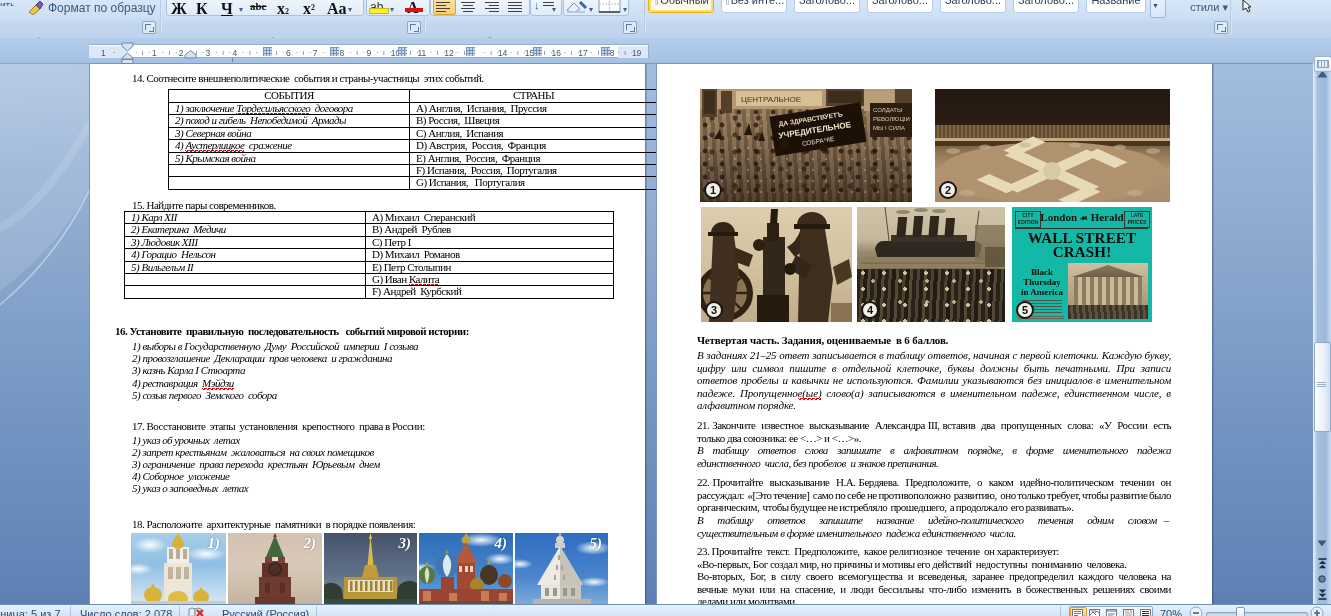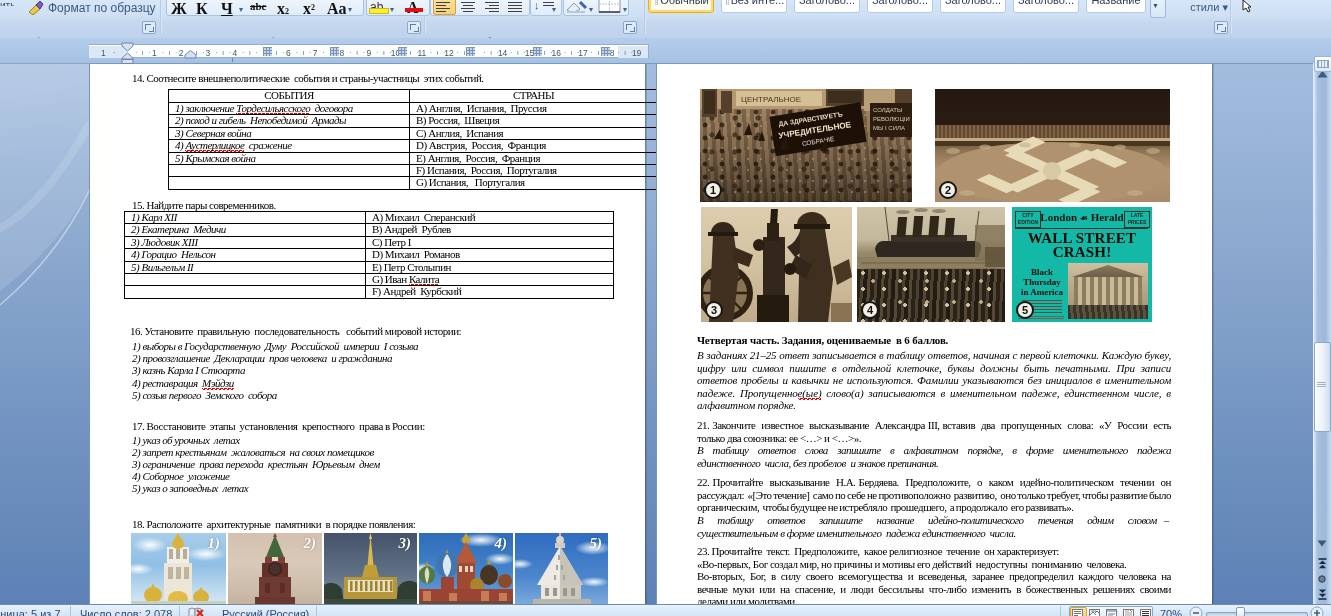--- a/index.html
+++ b/index.html
@@ -249,21 +249,21 @@
       <tr>
             <td></td>
             <td>G) Иван <span class="sq">Калита</span></td>
           </tr>
       <tr>
             <td></td>
             <td>F) Андрей&nbsp; Курбский</td>
           </tr>
     </tbody>
       </table>
-    <div class="ser abs" id="L16" style="left:40px;top:261px;">16. Установите&nbsp; правильную&nbsp; последовательность&nbsp;&nbsp; событий мировой истории:</div>
+    <div class="ser abs" id="L16" style="left:25px;top:261px;font-weight:bold;">16. Установите&nbsp; правильную&nbsp; последовательность&nbsp;&nbsp; событий мировой истории:</div>
     <div class="ser it abs" style="left:42px;top:276px;line-height:12.2px;">
       1) выборы в Государственную&nbsp; Думу&nbsp; Российской&nbsp; империи&nbsp; I созыва<br>
       2) провозглашение&nbsp; Декларации&nbsp; прав человека&nbsp; и гражданина<br>
       3) казнь Карла I Стюарта<br>
       4) реставрация&nbsp; <span class="sq">Мэйдзи</span><br>
       5) созыв первого&nbsp; Земского&nbsp; собора</div>
     <div class="ser abs" id="L17" style="left:42px;top:356px;">17. Восстановите&nbsp; этапы&nbsp; установления&nbsp; крепостного&nbsp; права в России:</div>
     <div class="ser it abs" style="left:42px;top:370px;line-height:12.1px;">
       1) указ об урочных&nbsp; летах<br>
       2) запрет крестьянам&nbsp; жаловаться&nbsp; на своих помещиков<br>

